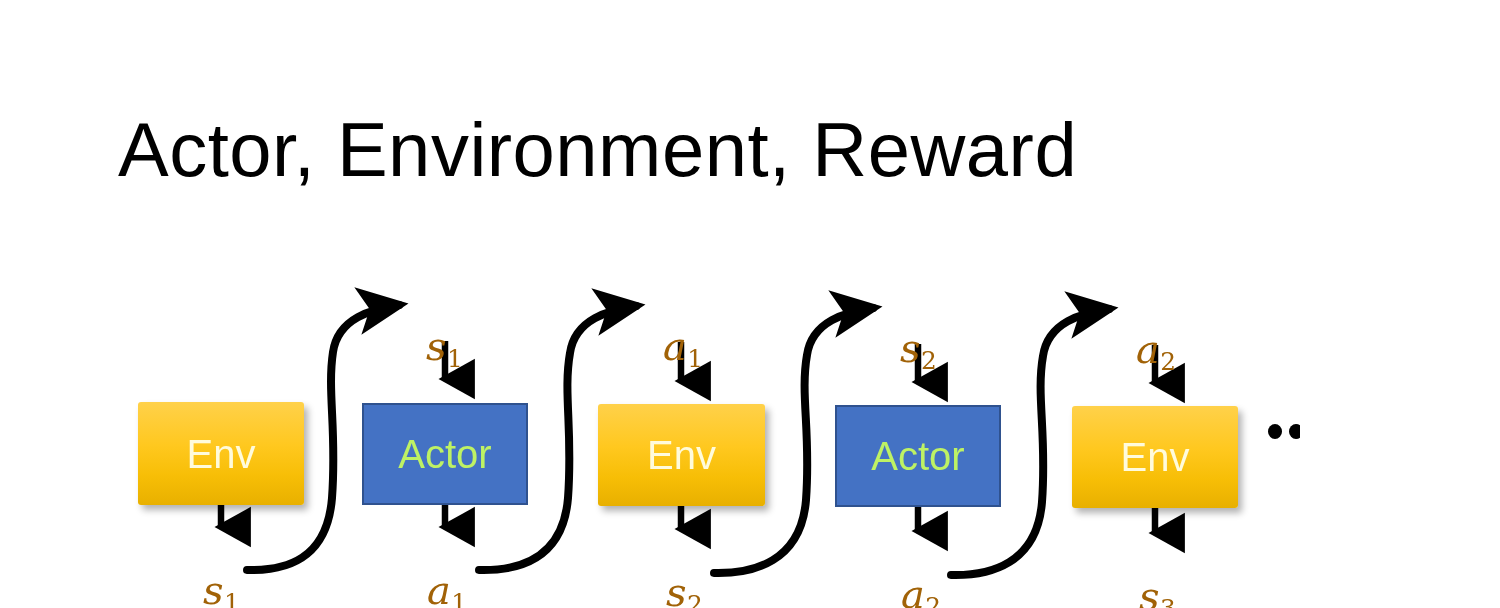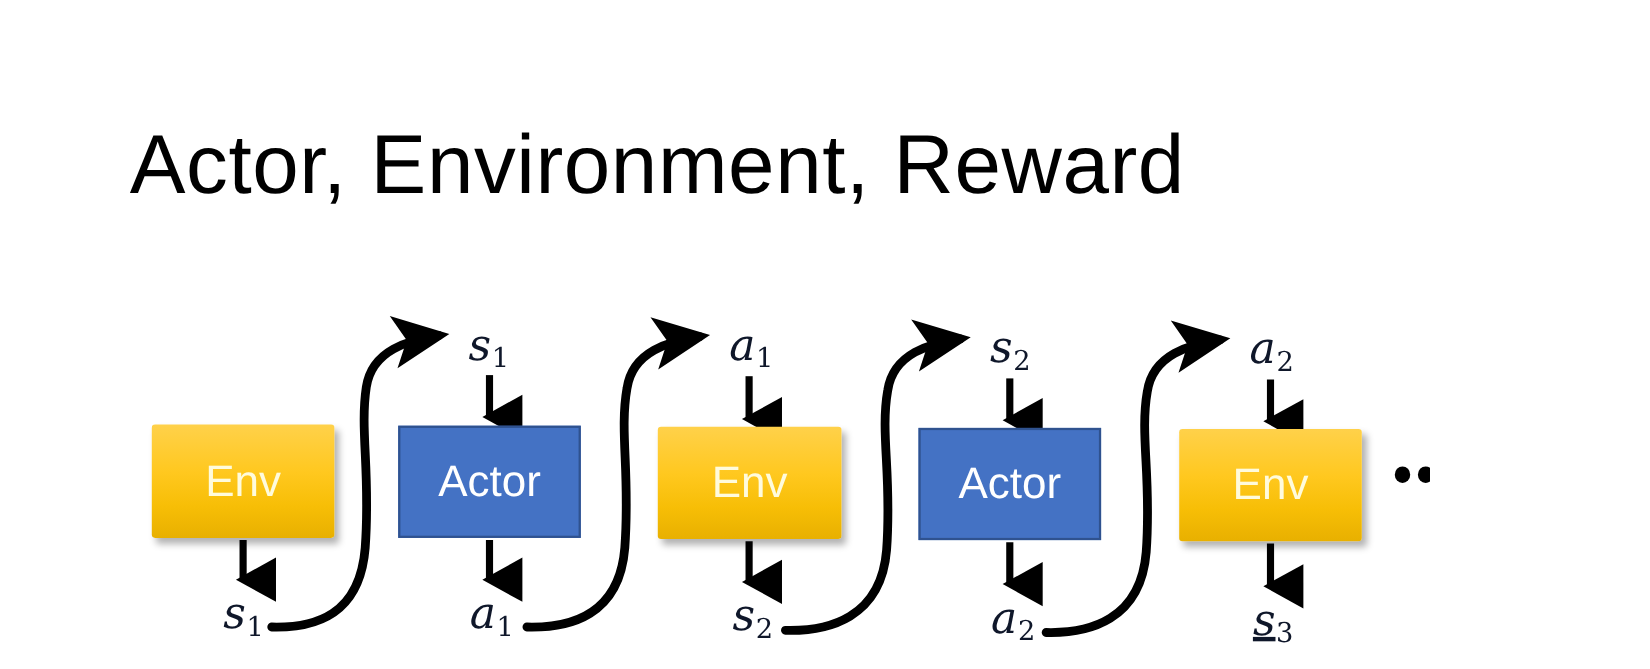--- a/index.html
+++ b/index.html
@@ -52,44 +52,46 @@
     position: absolute;
     box-sizing: border-box;
     display: flex;
     align-items: center;
     justify-content: center;
     font-family: "Liberation Sans", sans-serif;
     font-weight: 400;
     font-size: 40px;
     line-height: 1;
     user-select: none;
+    margin-top: 16px;
   }
   .node-env {
     background: linear-gradient(180deg, #FFD14A 0%, #FFC81F 42%, #F7BE06 72%, #E8B000 100%);
     color: #FFFBDC;
     border-radius: 3px;
     box-shadow: 4px 5px 7px rgba(0,0,0,0.30);
   }
   .node-actor {
     background: #4472C4;
-    color: #ffffff;
+    color: #bef264;
     border: 2px solid #2F528F;
     border-radius: 0px;
   }
 
   
   .mlabel {
     position: absolute;
     font-family: "DejaVu Serif", serif;
     font-style: italic;
     font-size: 40px;
-    color: #0f172a;
+    color: #a16207;
     white-space: nowrap;
     line-height: 1;
     user-select: none;
+    margin-top: 32px;
   }
   .mlabel sub {
     font-size: 0.62em;
     font-style: normal;
     vertical-align: -0.30em;
     margin-left: 0.5px;
   }
 
   
   #ellipsis {

